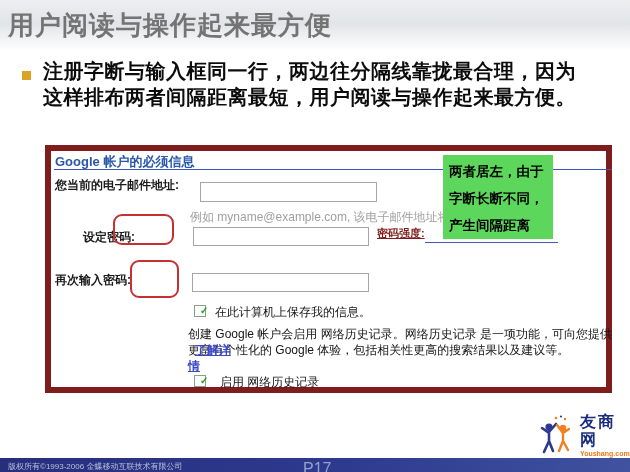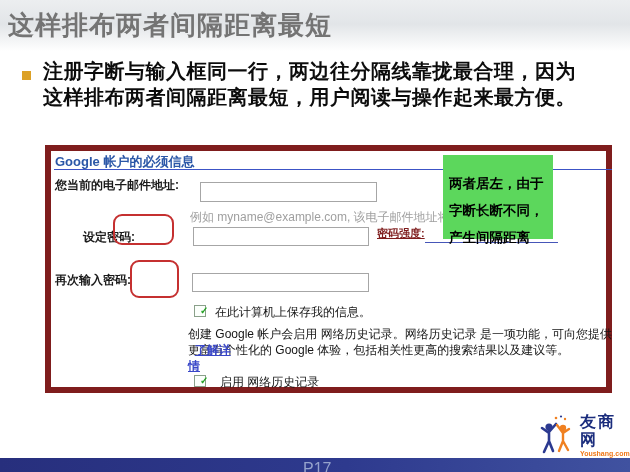--- a/index.html
+++ b/index.html
@@ -49,42 +49,42 @@
   .para-l2 { left:137px; top:191px; }
   .para-l3 { left:137px; top:207px; }
   .blue-link { color:#3947c8; text-decoration:underline; font-weight:bold; cursor:pointer; }
 
   
   .red-rect { position:absolute; border:2px solid #c53030; border-radius:9px; background:transparent; }
   .red-rect.r1 { left:113px; top:214px; width:61px; height:31px; }
   .red-rect.r2 { left:130px; top:260px; width:49px; height:38px; }
   .green-note { position:absolute; left:443px; top:155px; width:110px; height:84px;
     background:#5cd75c; color:#000; font-size:13.5px; font-weight:bold;
-    padding:15px 0 0 6px; line-height:27px; }
+    padding:3px 0 0 6px; line-height:27px; }
 
   
   .logo { position:absolute; left:538px; top:413px; width:92px; height:44px; display:flex; align-items:center; }
   .logo-svg { width:34px; height:42px; flex:0 0 auto; }
   .logo-text { display:flex; flex-direction:column; margin-left:8px; }
   .logo-cn { font-size:16px; font-weight:bold; color:#1b2d7d; letter-spacing:2px; line-height:18px; }
   .logo-en { font-size:7px; font-weight:bold; color:#f07818; line-height:9px; }
 
   
   .footer-bar { position:absolute; left:0; top:458px; width:630px; height:14px;
     background:linear-gradient(90deg,#272f7d 0%,#2e3a8e 55%,#4052a0 100%); }
   .copyright { position:absolute; left:8px; top:3px; font-size:8px; color:#b9c0d8; white-space:nowrap; }
   .page-num { position:absolute; left:303px; top:2px; font-size:16px; color:#96a2cc; }
 </style>
 </head>
 <body>
 
 <div class="slide">
 
   <div class="title-band">
-    <div class="page-title">这样排布两者间隔距离最短</div>
+    <div class="page-title">用户阅读与操作起来最方便</div>
   </div>
 
   <span class="bullet-sq"></span>
   <div class="bullet-text">
     <div>注册字断与输入框同一行，两边往分隔线靠拢最合理，因为</div>
     <div>这样排布两者间隔距离最短，用户阅读与操作起来最方便。</div>
   </div>
 
   <div class="form-box">
     <div class="form-header">Google 帐户的必须信息</div>
@@ -138,16 +138,17 @@
       <circle cx="23" cy="2.5" r="1.1" fill="#2b3990"></circle>
       <circle cx="27" cy="5" r="1.2" fill="#f08020"></circle>
     </svg>
     <div class="logo-text">
       <span class="logo-cn">友商网</span>
       <span class="logo-en">Youshang.com</span>
     </div>
   </div>
 
   <div class="footer-bar">
+    <span class="copyright">版权所有©1993-2006 金蝶移动互联技术有限公司</span>
     <span class="page-num">P17</span>
   </div>
 
 </div>
 
 </body></html>

